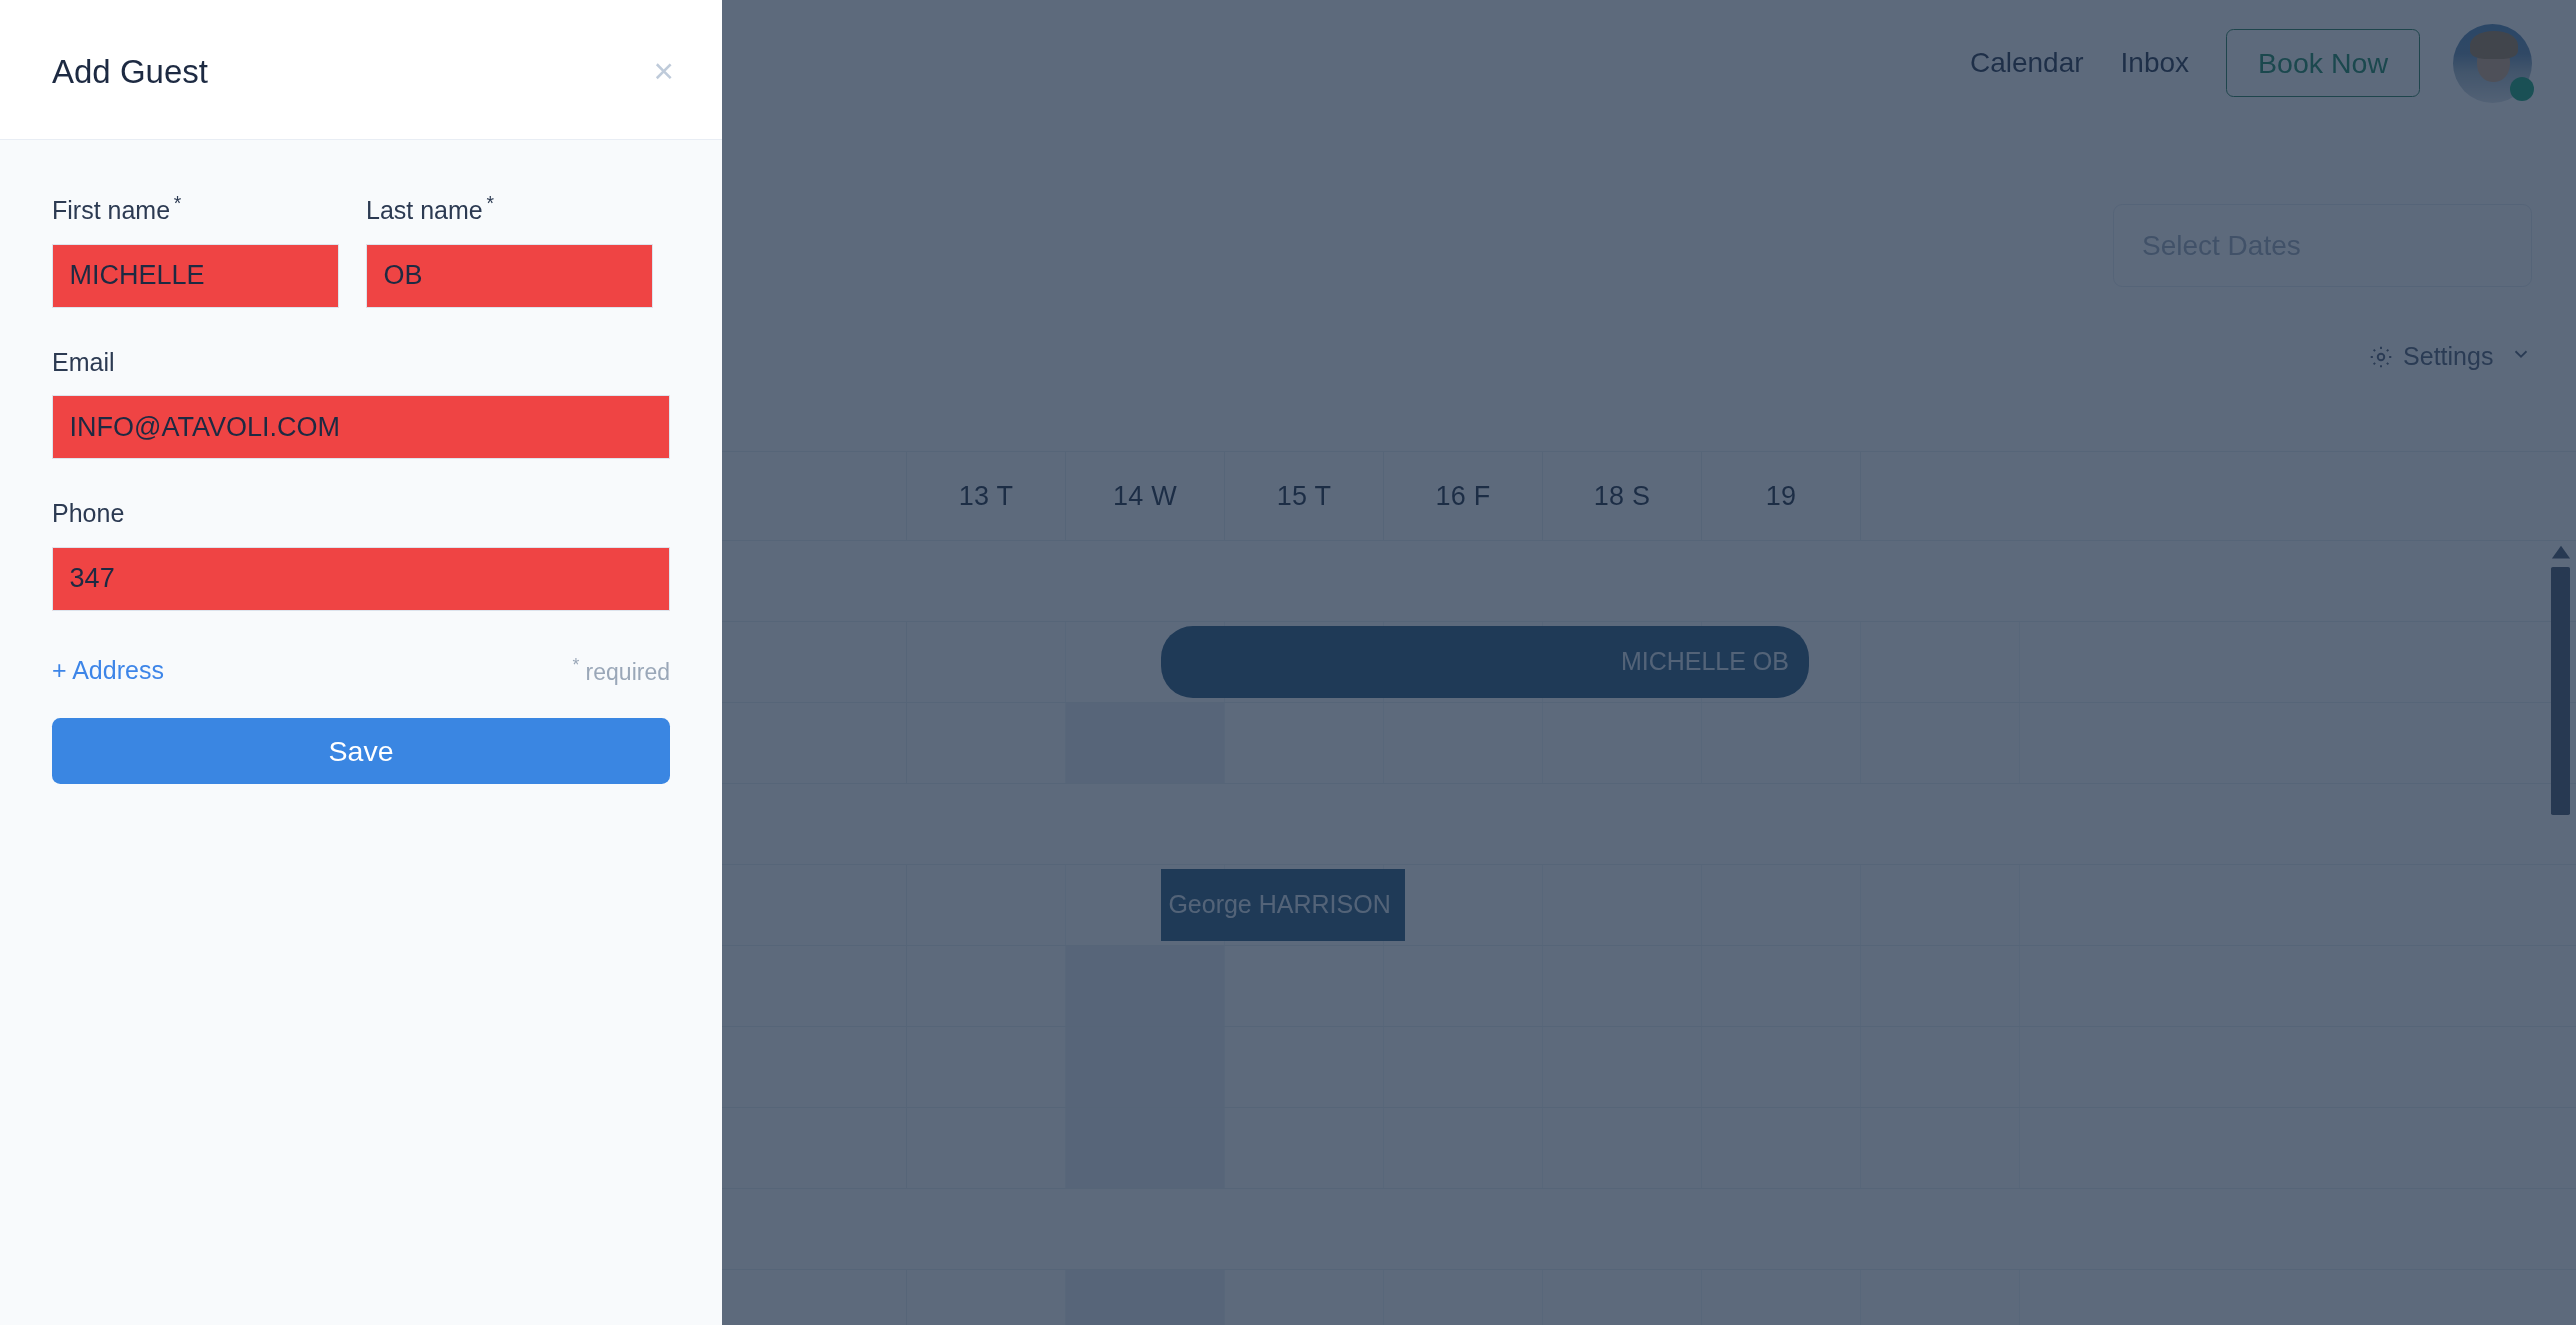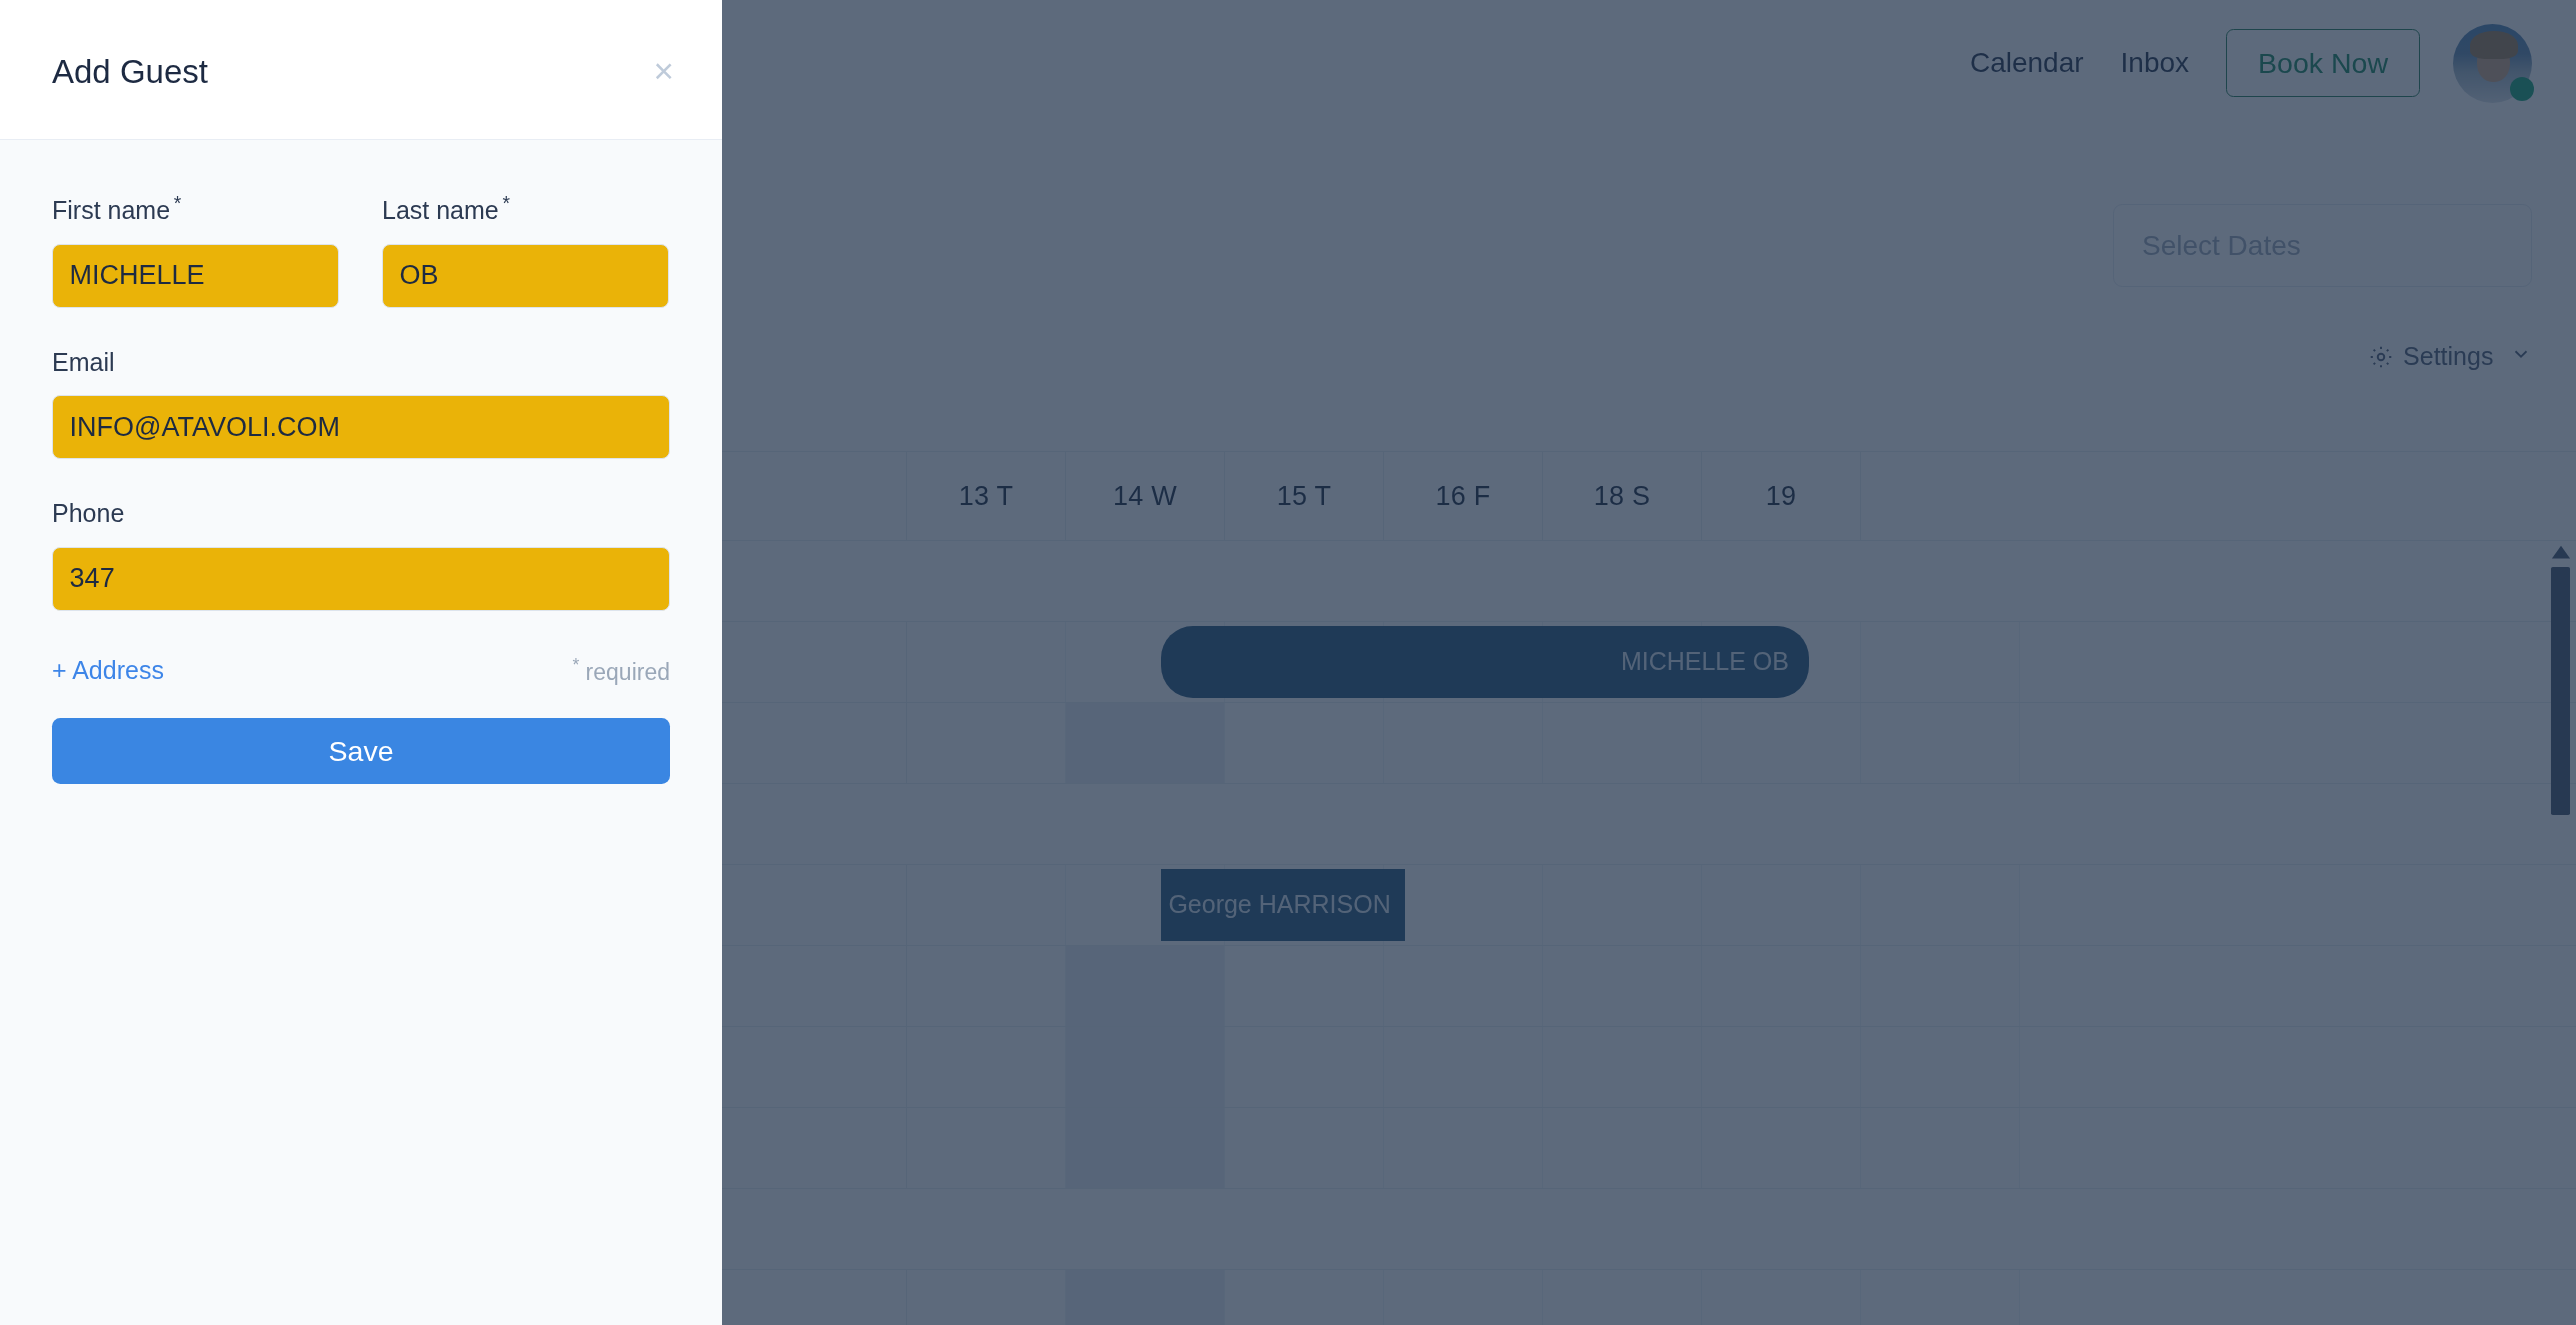--- a/index.html
+++ b/index.html
@@ -276,36 +276,36 @@
     display: block;
   }
   .req-star {
     color: #2c3a52;
     font-size: 19.3px;
     vertical-align: super;
     margin-left: 3.7px;
   }
 
   .input {
-    background: #eab308;
+    background: #ef4444;
     border: 0.9px solid #dde4ed;
-    border-radius: 8px;
+    border-radius: 1px;
     height: 64px;
     font-size: 27px;
     color: #1d2a42;
     padding: 0 16.6px;
     width: 100%;
     font-family: "Liberation Sans", sans-serif;
     outline: none;
   }
   .input::placeholder { color: #b3bece; }
 
   .name-row {
     display: flex;
-    gap: 43px;
+    gap: 27px;
     margin-bottom: 40px;
   }
   .name-col { width: 287px; }
 
   .fgroup { margin-bottom: 40px; }
 
   .addr-row {
     display: flex;
     align-items: baseline;
     justify-content: space-between;

